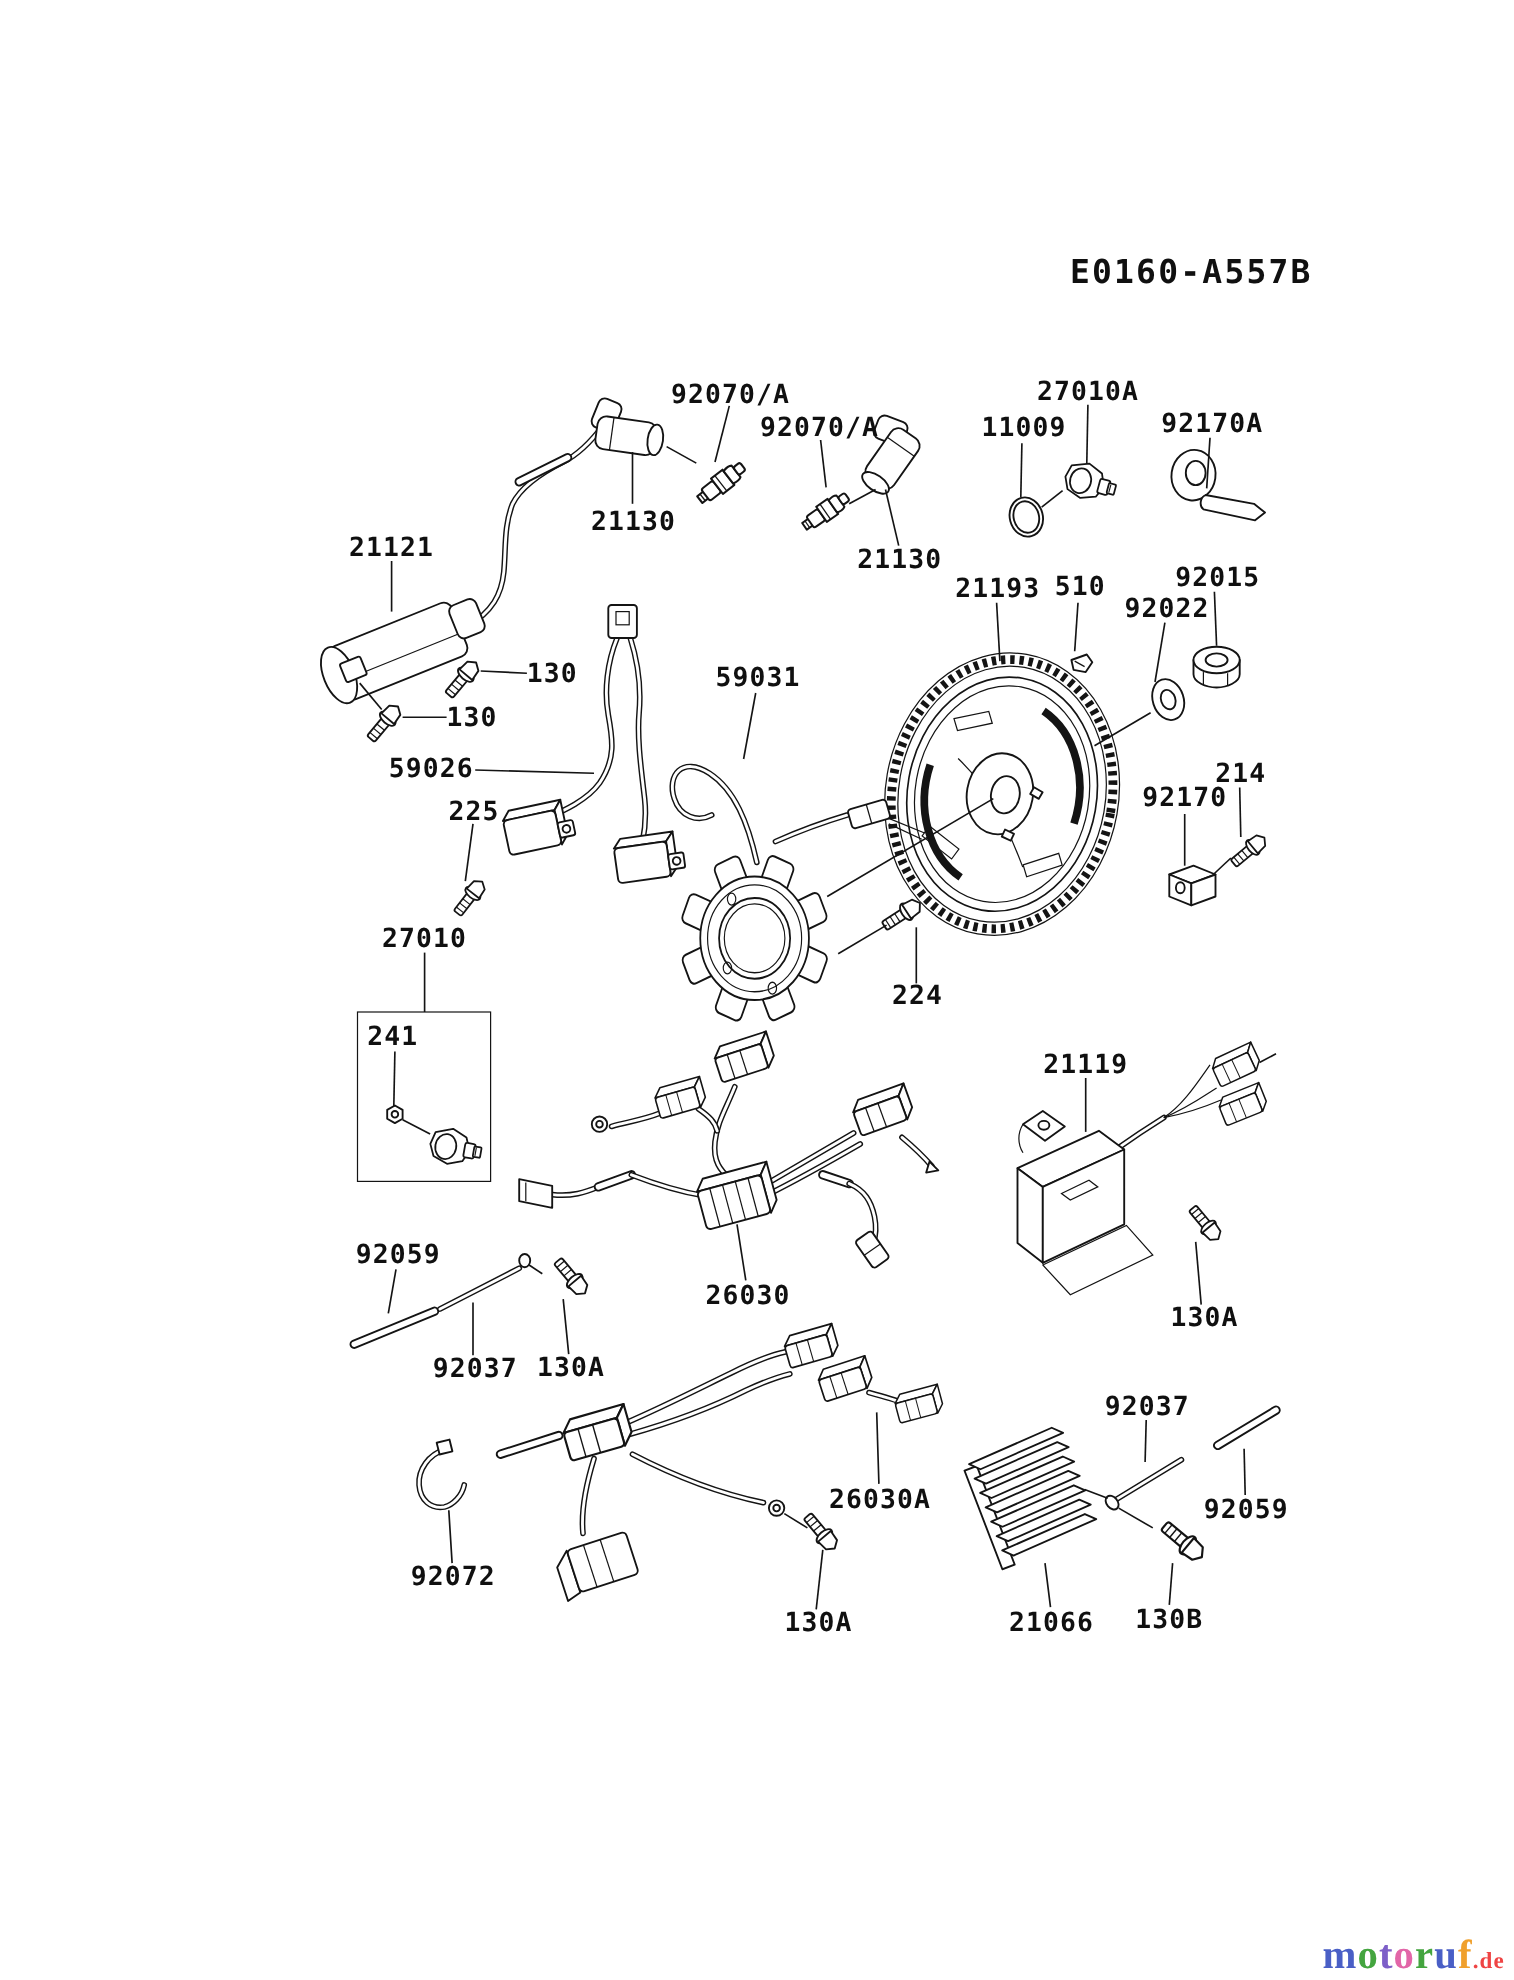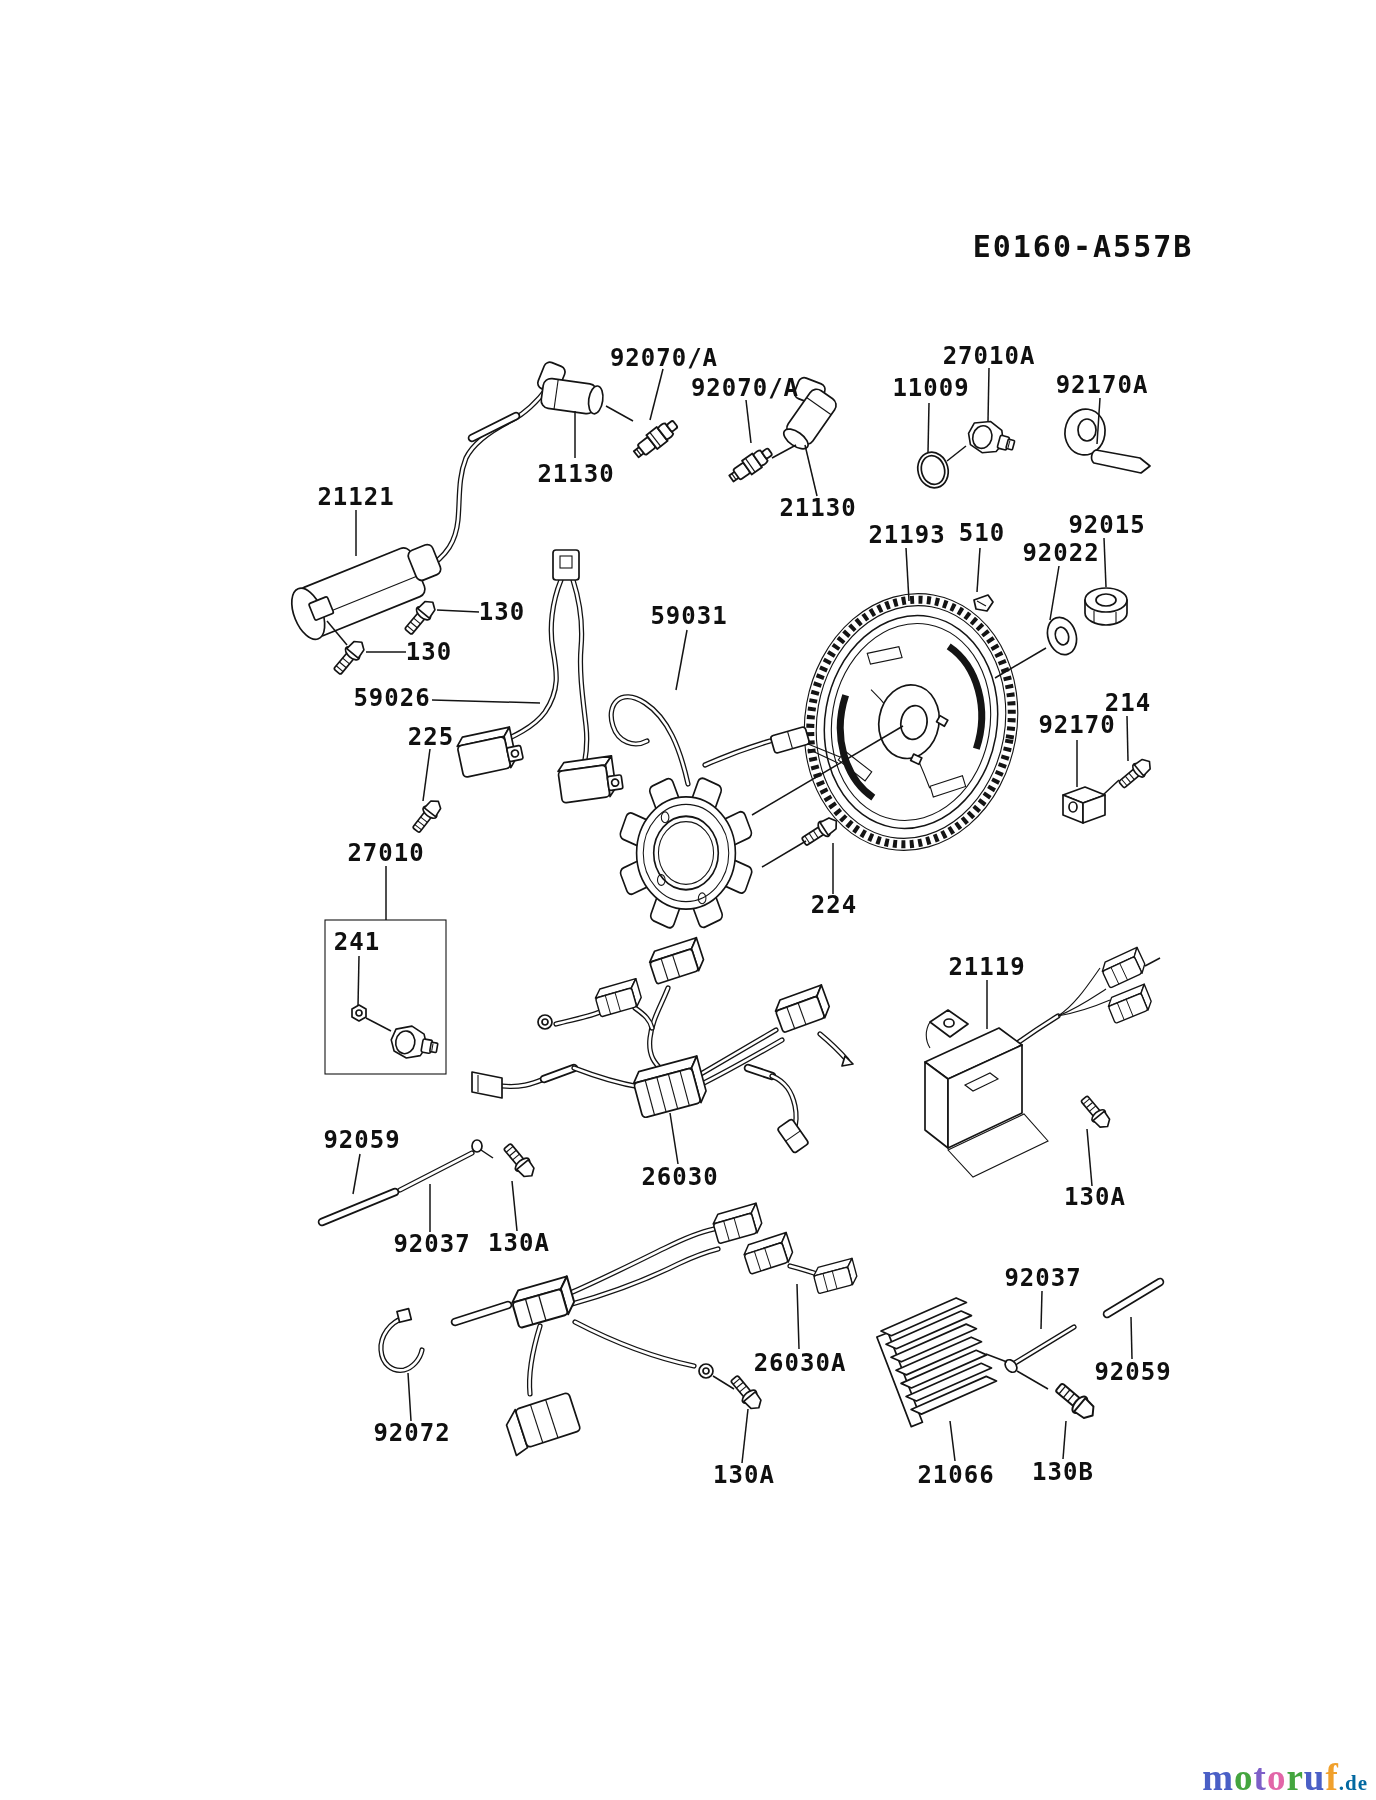--- a/index.html
+++ b/index.html
@@ -418,14 +418,14 @@
     <text x="1043" y="1286">92037</text>
     <text x="1133" y="1380">92059</text>
     <text x="956" y="1483">21066</text>
     <text x="1063" y="1480">130B</text>
   </g>
 
   <text class="ttl" x="1083" y="257">E0160-A557B</text>
 </svg>
 
 <a class="wm">
-  <span style="color:#4a5fc6">m</span><span style="color:#44a53f">o</span><span style="color:#7d5fc8">t</span><span style="color:#e266a8">o</span><span style="color:#44a53f">r</span><span style="color:#4a5fc6">u</span><span style="color:#f0a02c">f</span><span class="de" style="color:#0369a1">.de</span>
+  <span style="color:#4a5fc6">m</span><span style="color:#44a53f">o</span><span style="color:#7d5fc8">t</span><span style="color:#e266a8">o</span><span style="color:#44a53f">r</span><span style="color:#4a5fc6">u</span><span style="color:#f0a02c">f</span><span class="de" style="color:#ef4444">.de</span>
 </a>
 
 </body></html>

